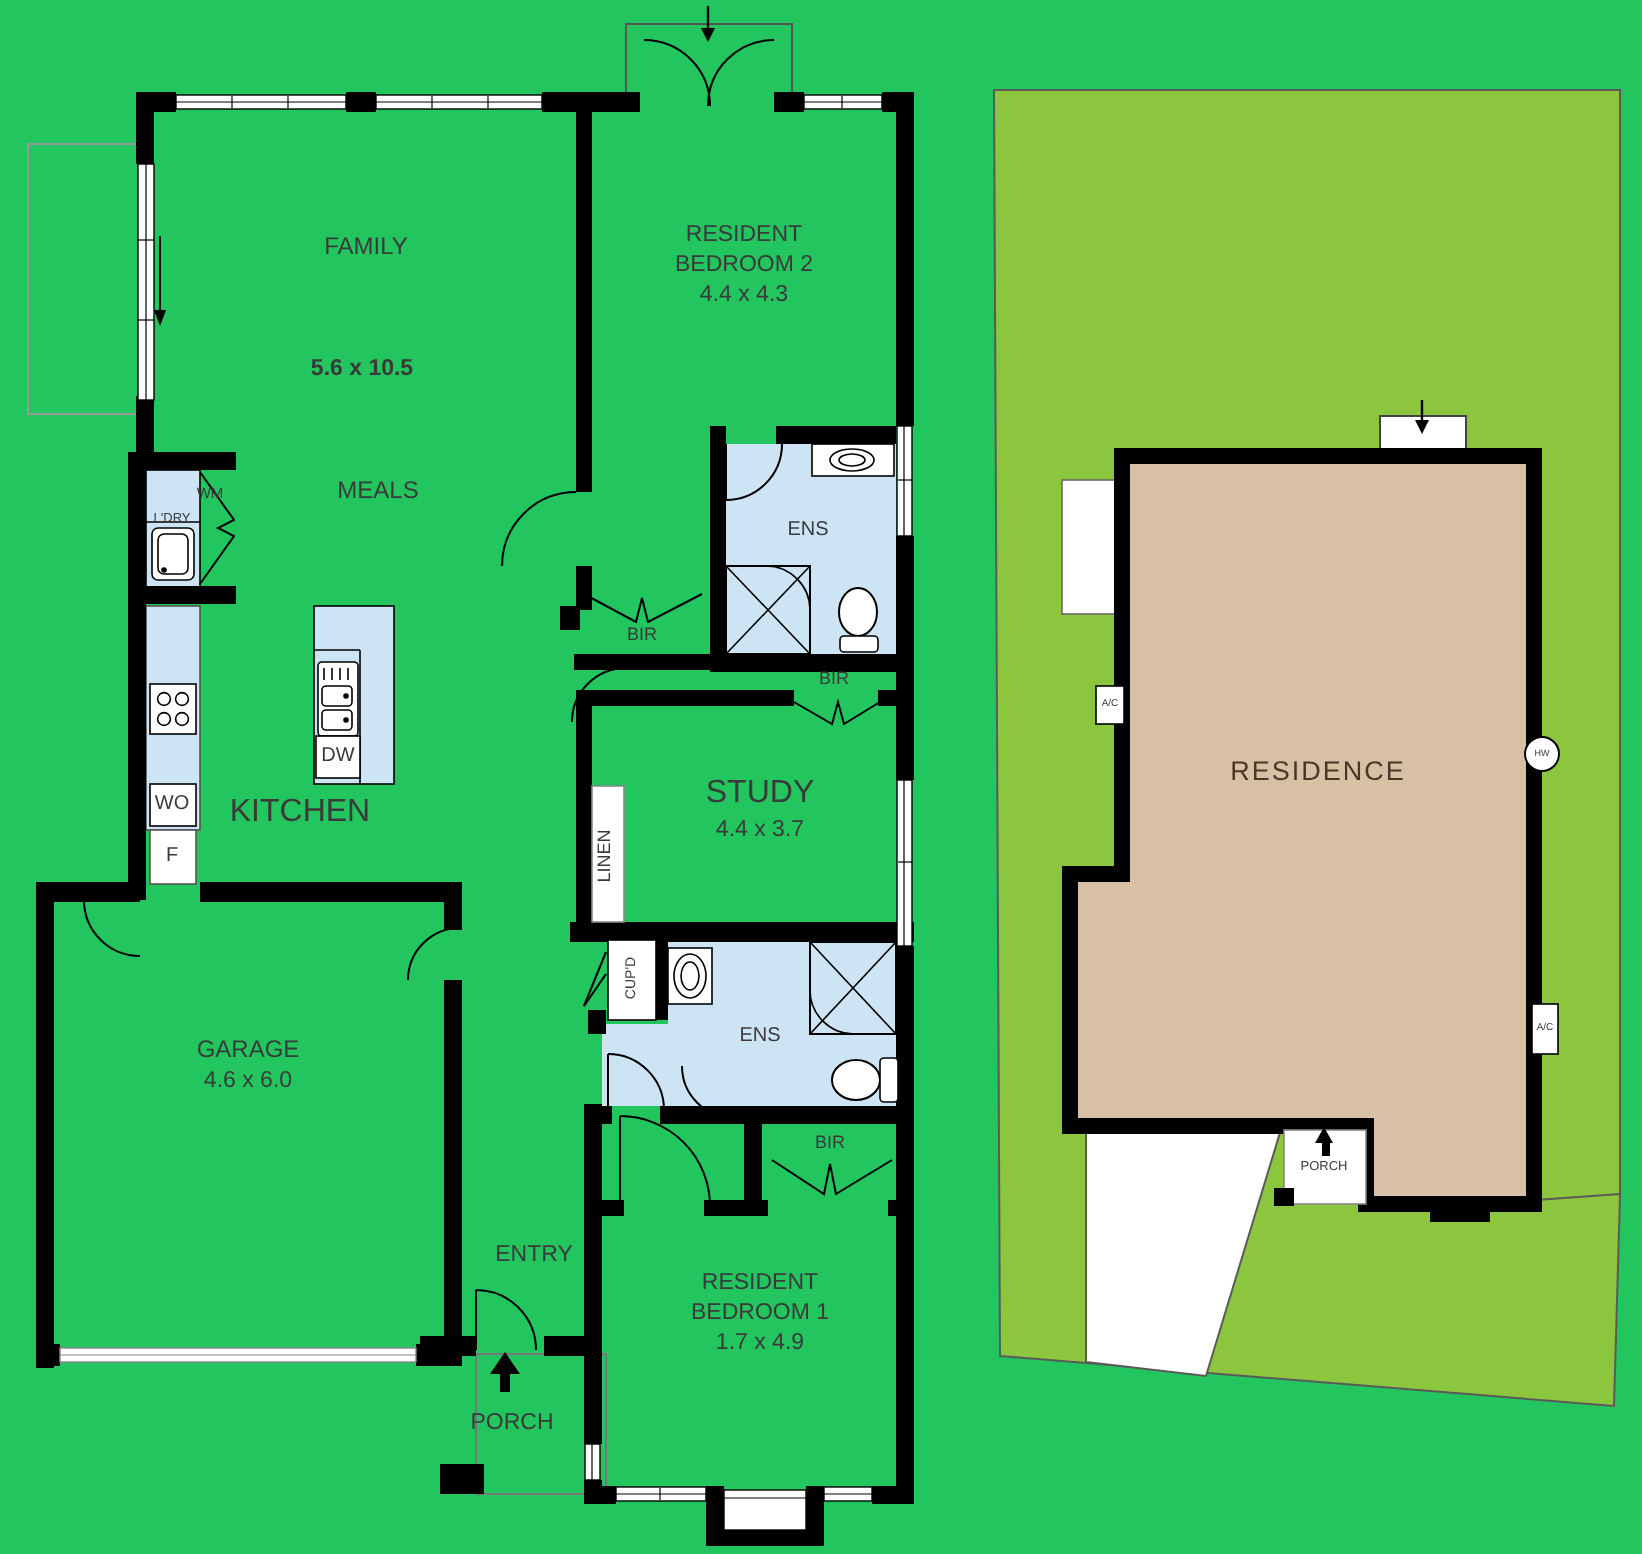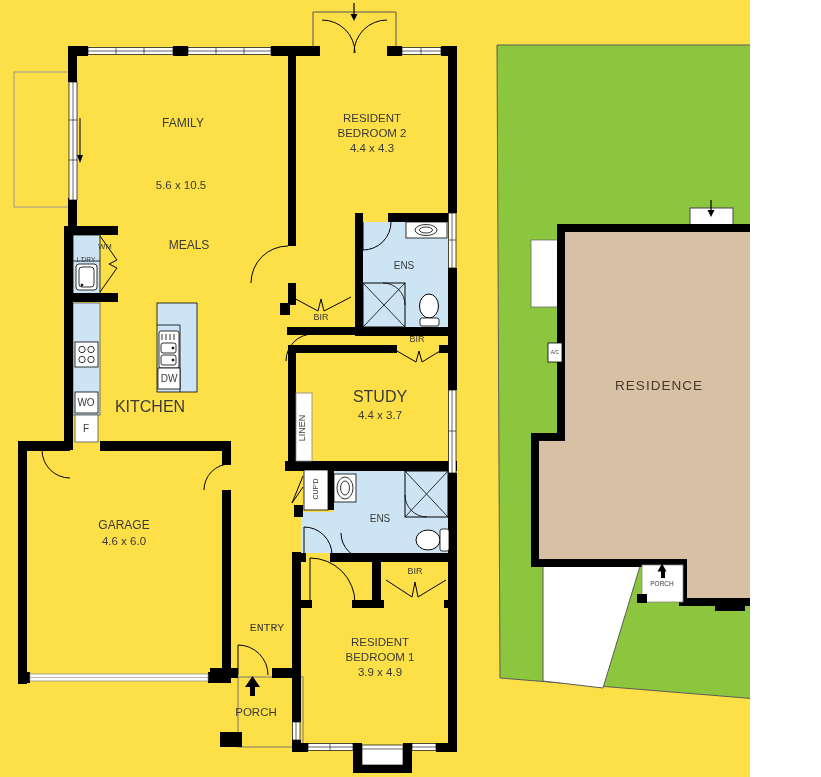--- a/index.html
+++ b/index.html
@@ -1,16 +1,16 @@
 <!DOCTYPE html>
 <html><head>
 <meta charset="utf-8">
 <style>
   html,body{margin:0;padding:0;background:#fff;}
-  #canvas{position:relative;width:750px;height:777px;background:#fde047;overflow:hidden;
+  #canvas{position:relative;width:821px;height:777px;background:#22c55e;overflow:hidden;
           font-family:"Liberation Sans",sans-serif;}
   #plan-svg{position:absolute;left:0;top:0;}
   .lbl{position:absolute;transform:translate(-50%,-50%);color:#3a3a3a;white-space:nowrap;
        text-align:center;line-height:1.3;font-family:"Liberation Sans",sans-serif;}
   .rot{transform:translate(-50%,-50%) rotate(-90deg);}
   .residence-lbl{color:#46392a;letter-spacing:1px;}
 </style>
 </head>
 <body>
 
@@ -249,21 +249,21 @@
       </g>
       <g>
         <rect x="250" y="685" width="5" height="11"></rect>
         <polygon points="245,687 260,687 252.5,676"></polygon>
       </g>
     </g>
   </g>
 </svg>
 
 <div class="lbl" style="left:183px;top:124px;font-size:12px;">FAMILY</div>
-<div class="lbl" style="left:181px;top:185px;font-size:11.5px;">5.6 x 10.5</div>
+<div class="lbl" style="left:181px;top:185px;font-size:11.5px;font-weight:bold;">5.6 x 10.5</div>
 <div class="lbl" style="left:189px;top:246px;font-size:12px;text-align:center;">MEALS</div>
 
 <div class="lbl" style="left:372px;top:133px;font-size:11.5px;">
   <div>RESIDENT</div>
   <div>BEDROOM 2</div>
   <div>4.4 x 4.3</div>
 </div>
 
 <div class="lbl" style="left:404px;top:265px;font-size:10px;">ENS</div>
 <div class="lbl" style="left:321px;top:318px;font-size:9px;">BIR</div>
@@ -281,30 +281,30 @@
 <div class="lbl" style="left:86px;top:260px;font-size:6.5px;">L'DRY</div>
 <div class="lbl" style="left:86px;top:402px;font-size:10px;">WO</div>
 <div class="lbl" style="left:86px;top:428px;font-size:10px;">F</div>
 <div class="lbl" style="left:169px;top:378px;font-size:10px;">DW</div>
 
 <div class="lbl" style="left:124px;top:533px;font-size:11.5px;">
   <div style="font-size:12px;">GARAGE</div>
   <div>4.6 x 6.0</div>
 </div>
 
-<div class="lbl" style="left:267px;top:628px;font-size:11.5px;font-family:Liberation Mono, monospace;">ENTRY</div>
+<div class="lbl" style="left:267px;top:628px;font-size:11.5px;">ENTRY</div>
 <div class="lbl" style="left:256px;top:712px;font-size:11.5px;">PORCH</div>
 <div class="lbl rot" style="left:316px;top:489px;font-size:7px;">CUP'D</div>
 <div class="lbl" style="left:380px;top:518px;font-size:10px;">ENS</div>
 <div class="lbl" style="left:415px;top:572px;font-size:9px;">BIR</div>
 
 <div class="lbl" style="left:380px;top:657px;font-size:11.5px;">
   <div>RESIDENT</div>
   <div>BEDROOM 1</div>
-  <div>3.9 x 4.9</div>
+  <div>1.7 x 4.9</div>
 </div>
 
 <div class="lbl residence-lbl" style="left:659px;top:386px;font-size:13.5px;">RESIDENCE</div>
 <div class="lbl" style="left:662px;top:584px;font-size:6.5px;">PORCH</div>
 <div class="lbl" style="left:555px;top:352px;font-size:5px;">A/C</div>
 <div class="lbl" style="left:772.5px;top:514px;font-size:5px;">A/C</div>
 <div class="lbl" style="left:771px;top:377px;font-size:4.5px;">HW</div>
 
 </div>
 

